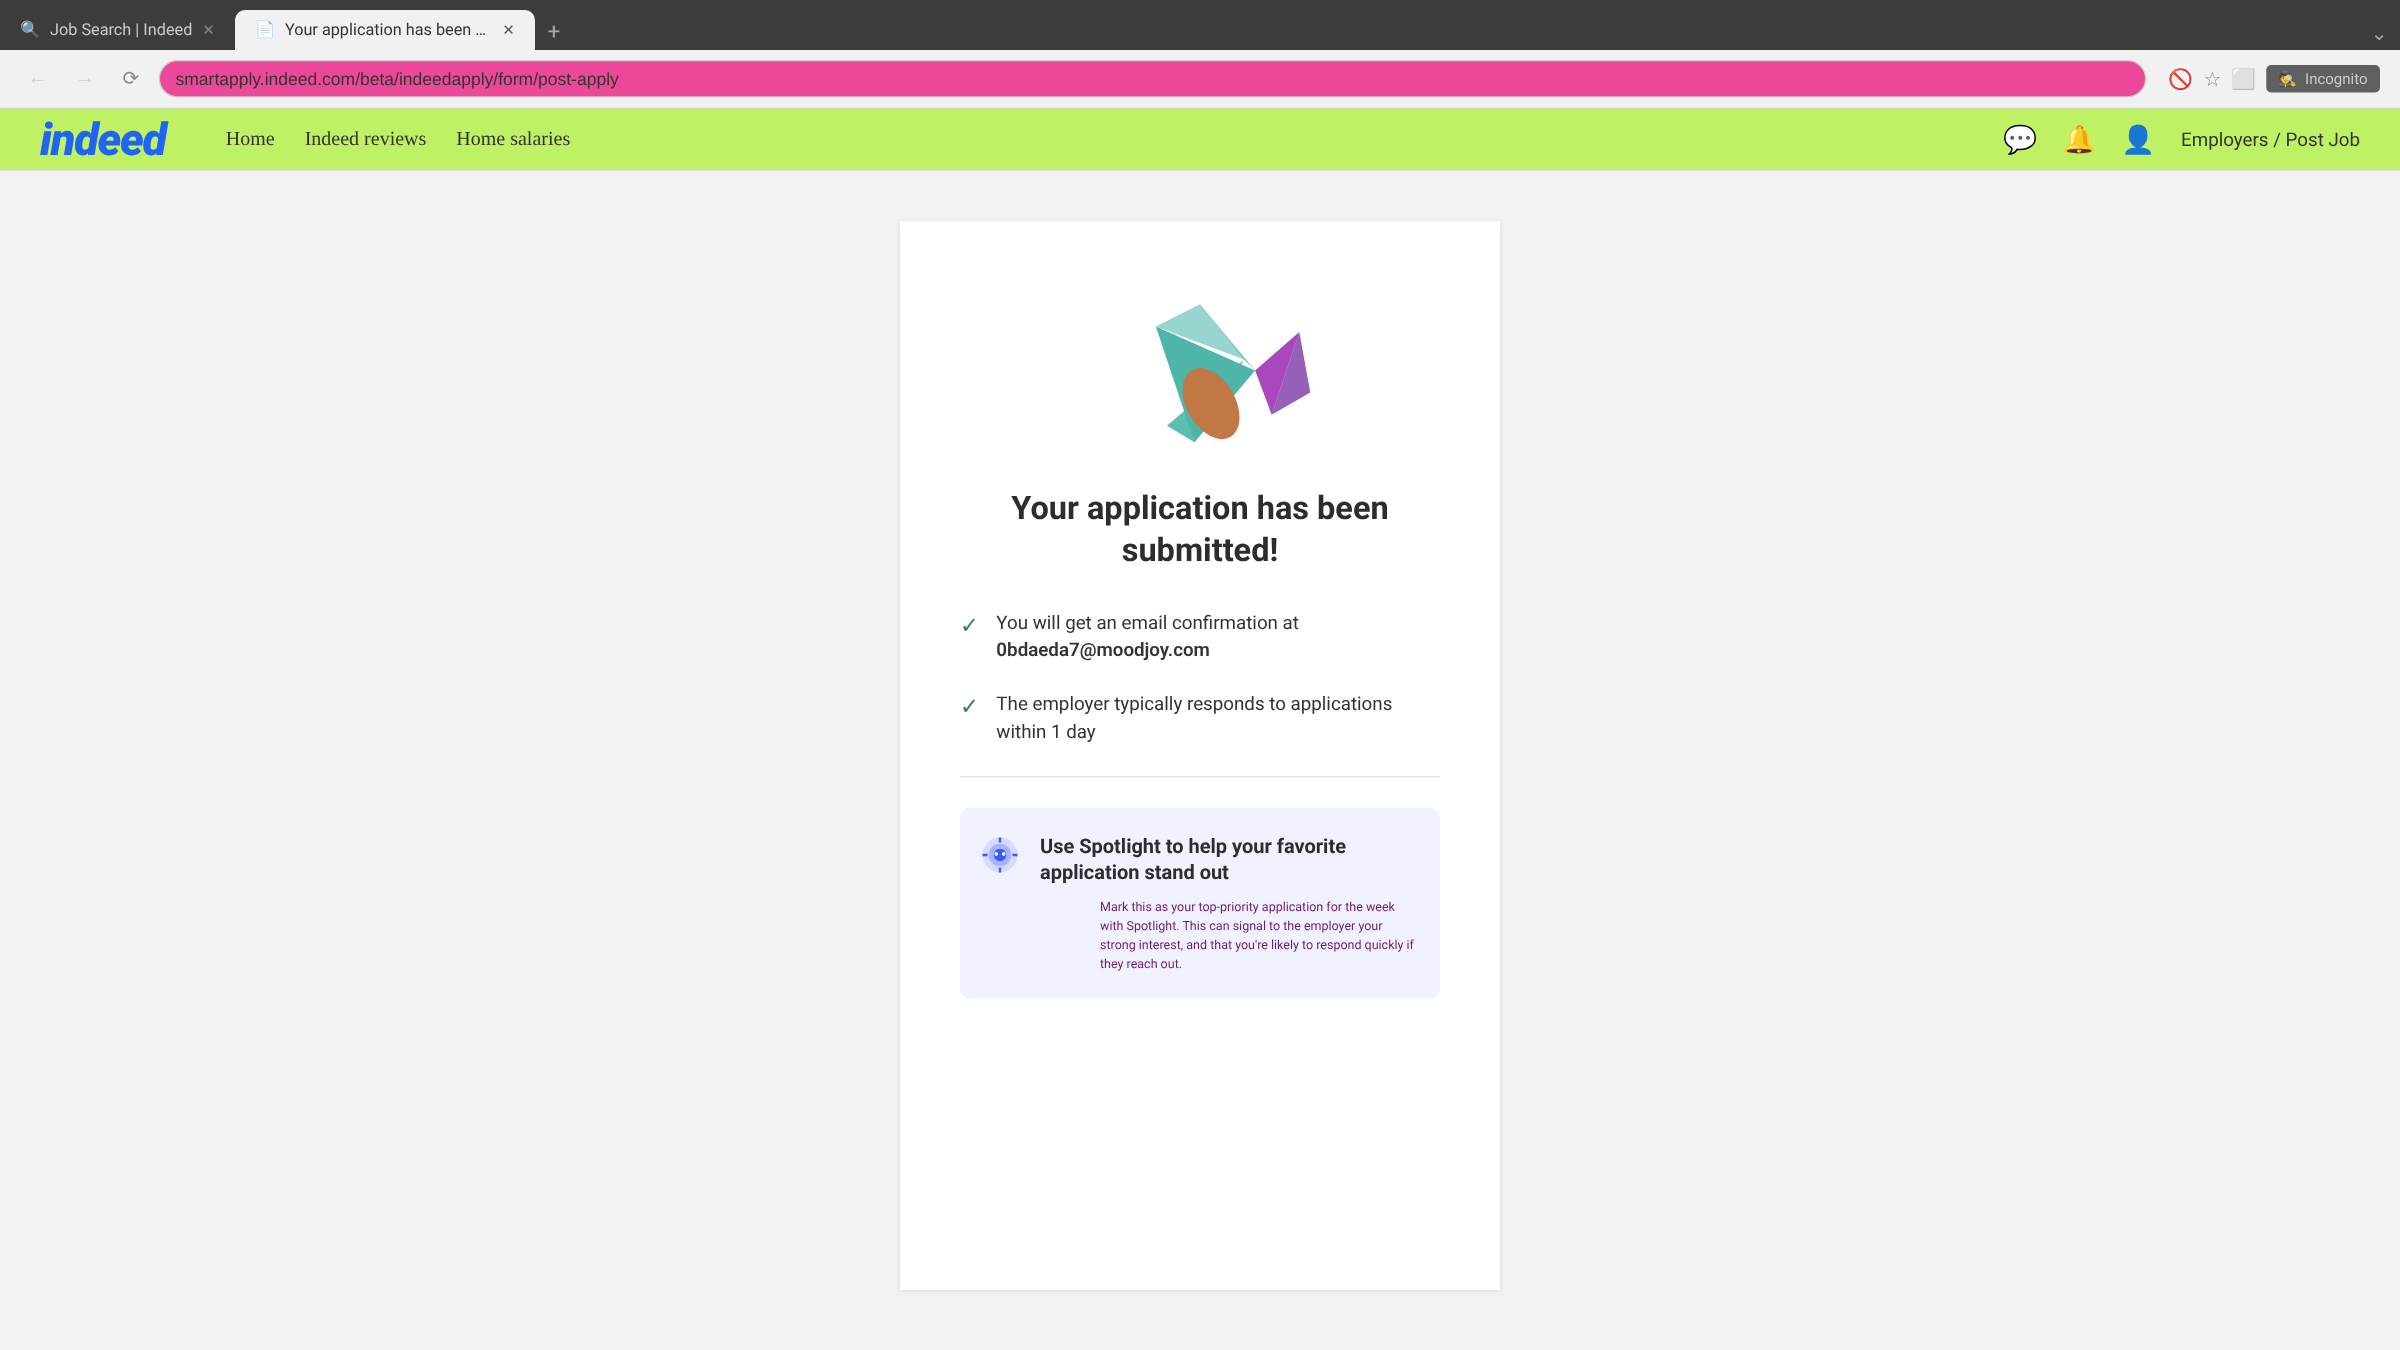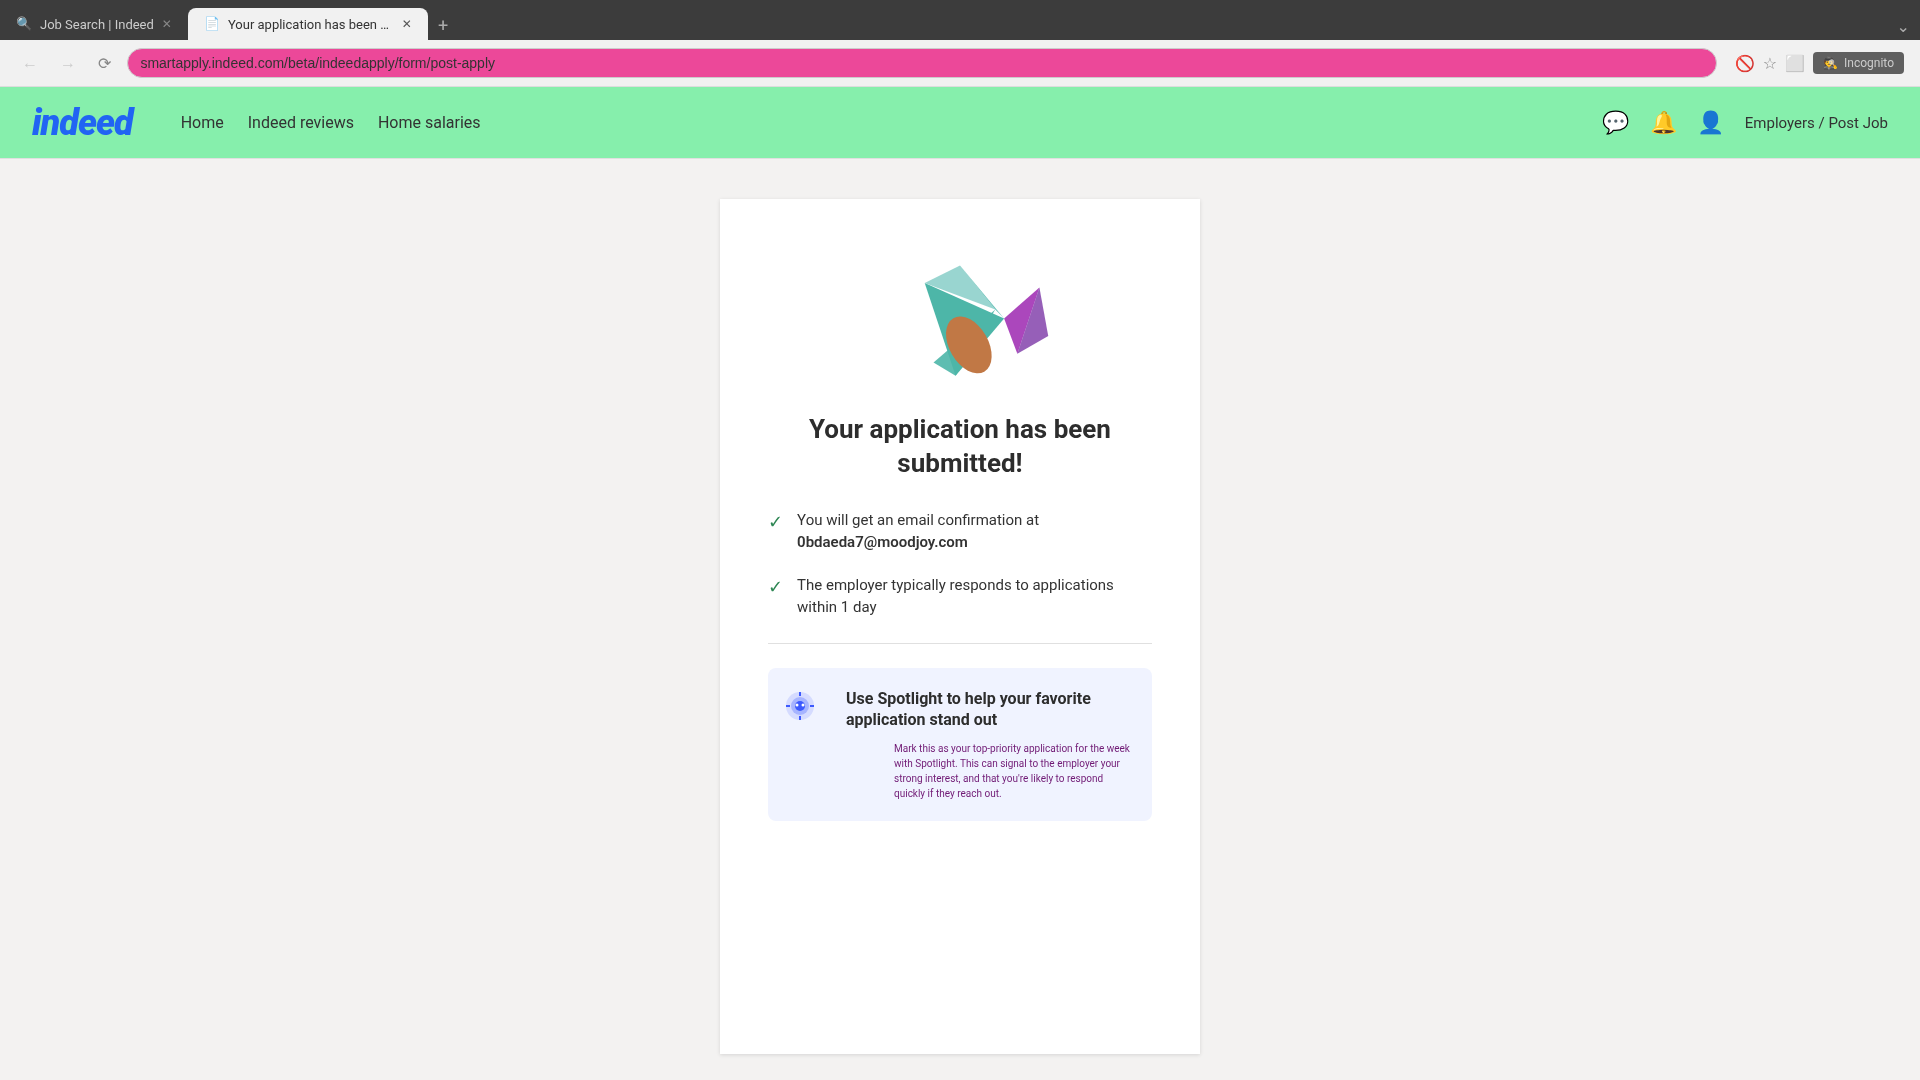--- a/index.html
+++ b/index.html
@@ -19,25 +19,25 @@
 
     .browser-address-bar { display: flex; align-items: center; gap: 10px; padding: 8px 16px; background: #f1f1f1; border-bottom: 1px solid #ddd; }
     .nav-btn { background: none; border: none; cursor: pointer; color: #888; font-size: 16px; padding: 4px 6px; border-radius: 4px; }
     .nav-btn.disabled { color: #ccc; cursor: default; }
     .address-bar-input { flex: 1; padding: 6px 12px; border-radius: 20px; border: 1px solid #ccc; background: #ec4899; font-size: 14px; color: #333; outline: none; }
     .address-bar-icons { display: flex; align-items: center; gap: 8px; margin-left: 8px; }
     .addr-icon { font-size: 16px; color: #888; cursor: pointer; }
     .incognito-badge { display: flex; align-items: center; gap: 6px; background: #5f5f5f; color: #ccc; font-size: 12px; padding: 4px 10px; border-radius: 4px; }
 
     
-    .indeed-header { background: #86efac; border-bottom: 1px solid #e0e0e0; display: flex; align-items: center; padding: 0 32px; height: 72px; gap: 32px; }
+    .indeed-header { background: #bef264; border-bottom: 1px solid #e0e0e0; display: flex; align-items: center; padding: 0 32px; height: 50px; gap: 32px; }
     .indeed-logo { display: flex; align-items: center; text-decoration: none; }
     .indeed-logo-text { font-size: 36px; font-weight: 900; color: #2164f3; font-style: italic; letter-spacing: -1px; }
     .header-nav { display: flex; align-items: center; gap: 24px; margin-left: 16px; }
-    .nav-link { text-decoration: none; color: #333; font-size: 16px; font-weight: 400; }
+    .nav-link { text-decoration: none; color: #333; font-size: 16px; font-weight: 400; font-family: Liberation Serif, serif; }
     .header-right { margin-left: auto; display: flex; align-items: center; gap: 20px; }
     .header-icon { color: #555; font-size: 22px; cursor: pointer; }
     .employers-link { color: #333; font-size: 15px; text-decoration: none; text-align: right; }
 
     
     .main-content { display: flex; justify-content: center; padding: 40px 16px; min-height: calc(1080px - 65px - 80px); background: #f3f2f1; }
     .card { background: white; border-radius: 0; padding: 40px 48px; max-width: 480px; width: 100%; box-shadow: 0 1px 4px rgba(0,0,0,0.12); }
 
     
     .illustration { display: flex; justify-content: center; margin-bottom: 24px; }
@@ -46,21 +46,21 @@
     .submission-title { text-align: center; font-size: 26px; font-weight: 700; color: #2d2d2d; margin-bottom: 28px; line-height: 1.3; }
 
     .check-item { display: flex; align-items: flex-start; gap: 14px; margin-bottom: 20px; }
     .check-icon { color: #2d8653; font-size: 18px; margin-top: 2px; flex-shrink: 0; }
     .check-text { font-size: 15px; color: #333; line-height: 1.5; }
     .check-text strong { font-weight: 600; }
 
     .divider { height: 1px; background: #e0e0e0; margin: 24px 0; }
 
     
-    .spotlight-section { background: #f0f3ff; border-radius: 8px; padding: 20px 20px 20px 16px; display: flex; gap: 30px; align-items: flex-start; }
+    .spotlight-section { background: #f0f3ff; border-radius: 8px; padding: 20px 20px 20px 16px; display: flex; gap: 16px; align-items: flex-start; }
     .spotlight-icon-wrap { flex-shrink: 0; margin-top: 2px; }
     .spotlight-icon { width: 32px; height: 32px; }
     .spotlight-content .spotlight-title { font-size: 16px; font-weight: 700; color: #2d2d2d; margin-bottom: 10px; line-height: 1.35; }
     .spotlight-content .spotlight-desc { font-size: 10px; color: #701a75; line-height: 1.5; margin-left: 48px; }
   </style>
 </head>
 <body>
 
 <div class="browser-chrome">
   <div class="browser-tab-bar">

